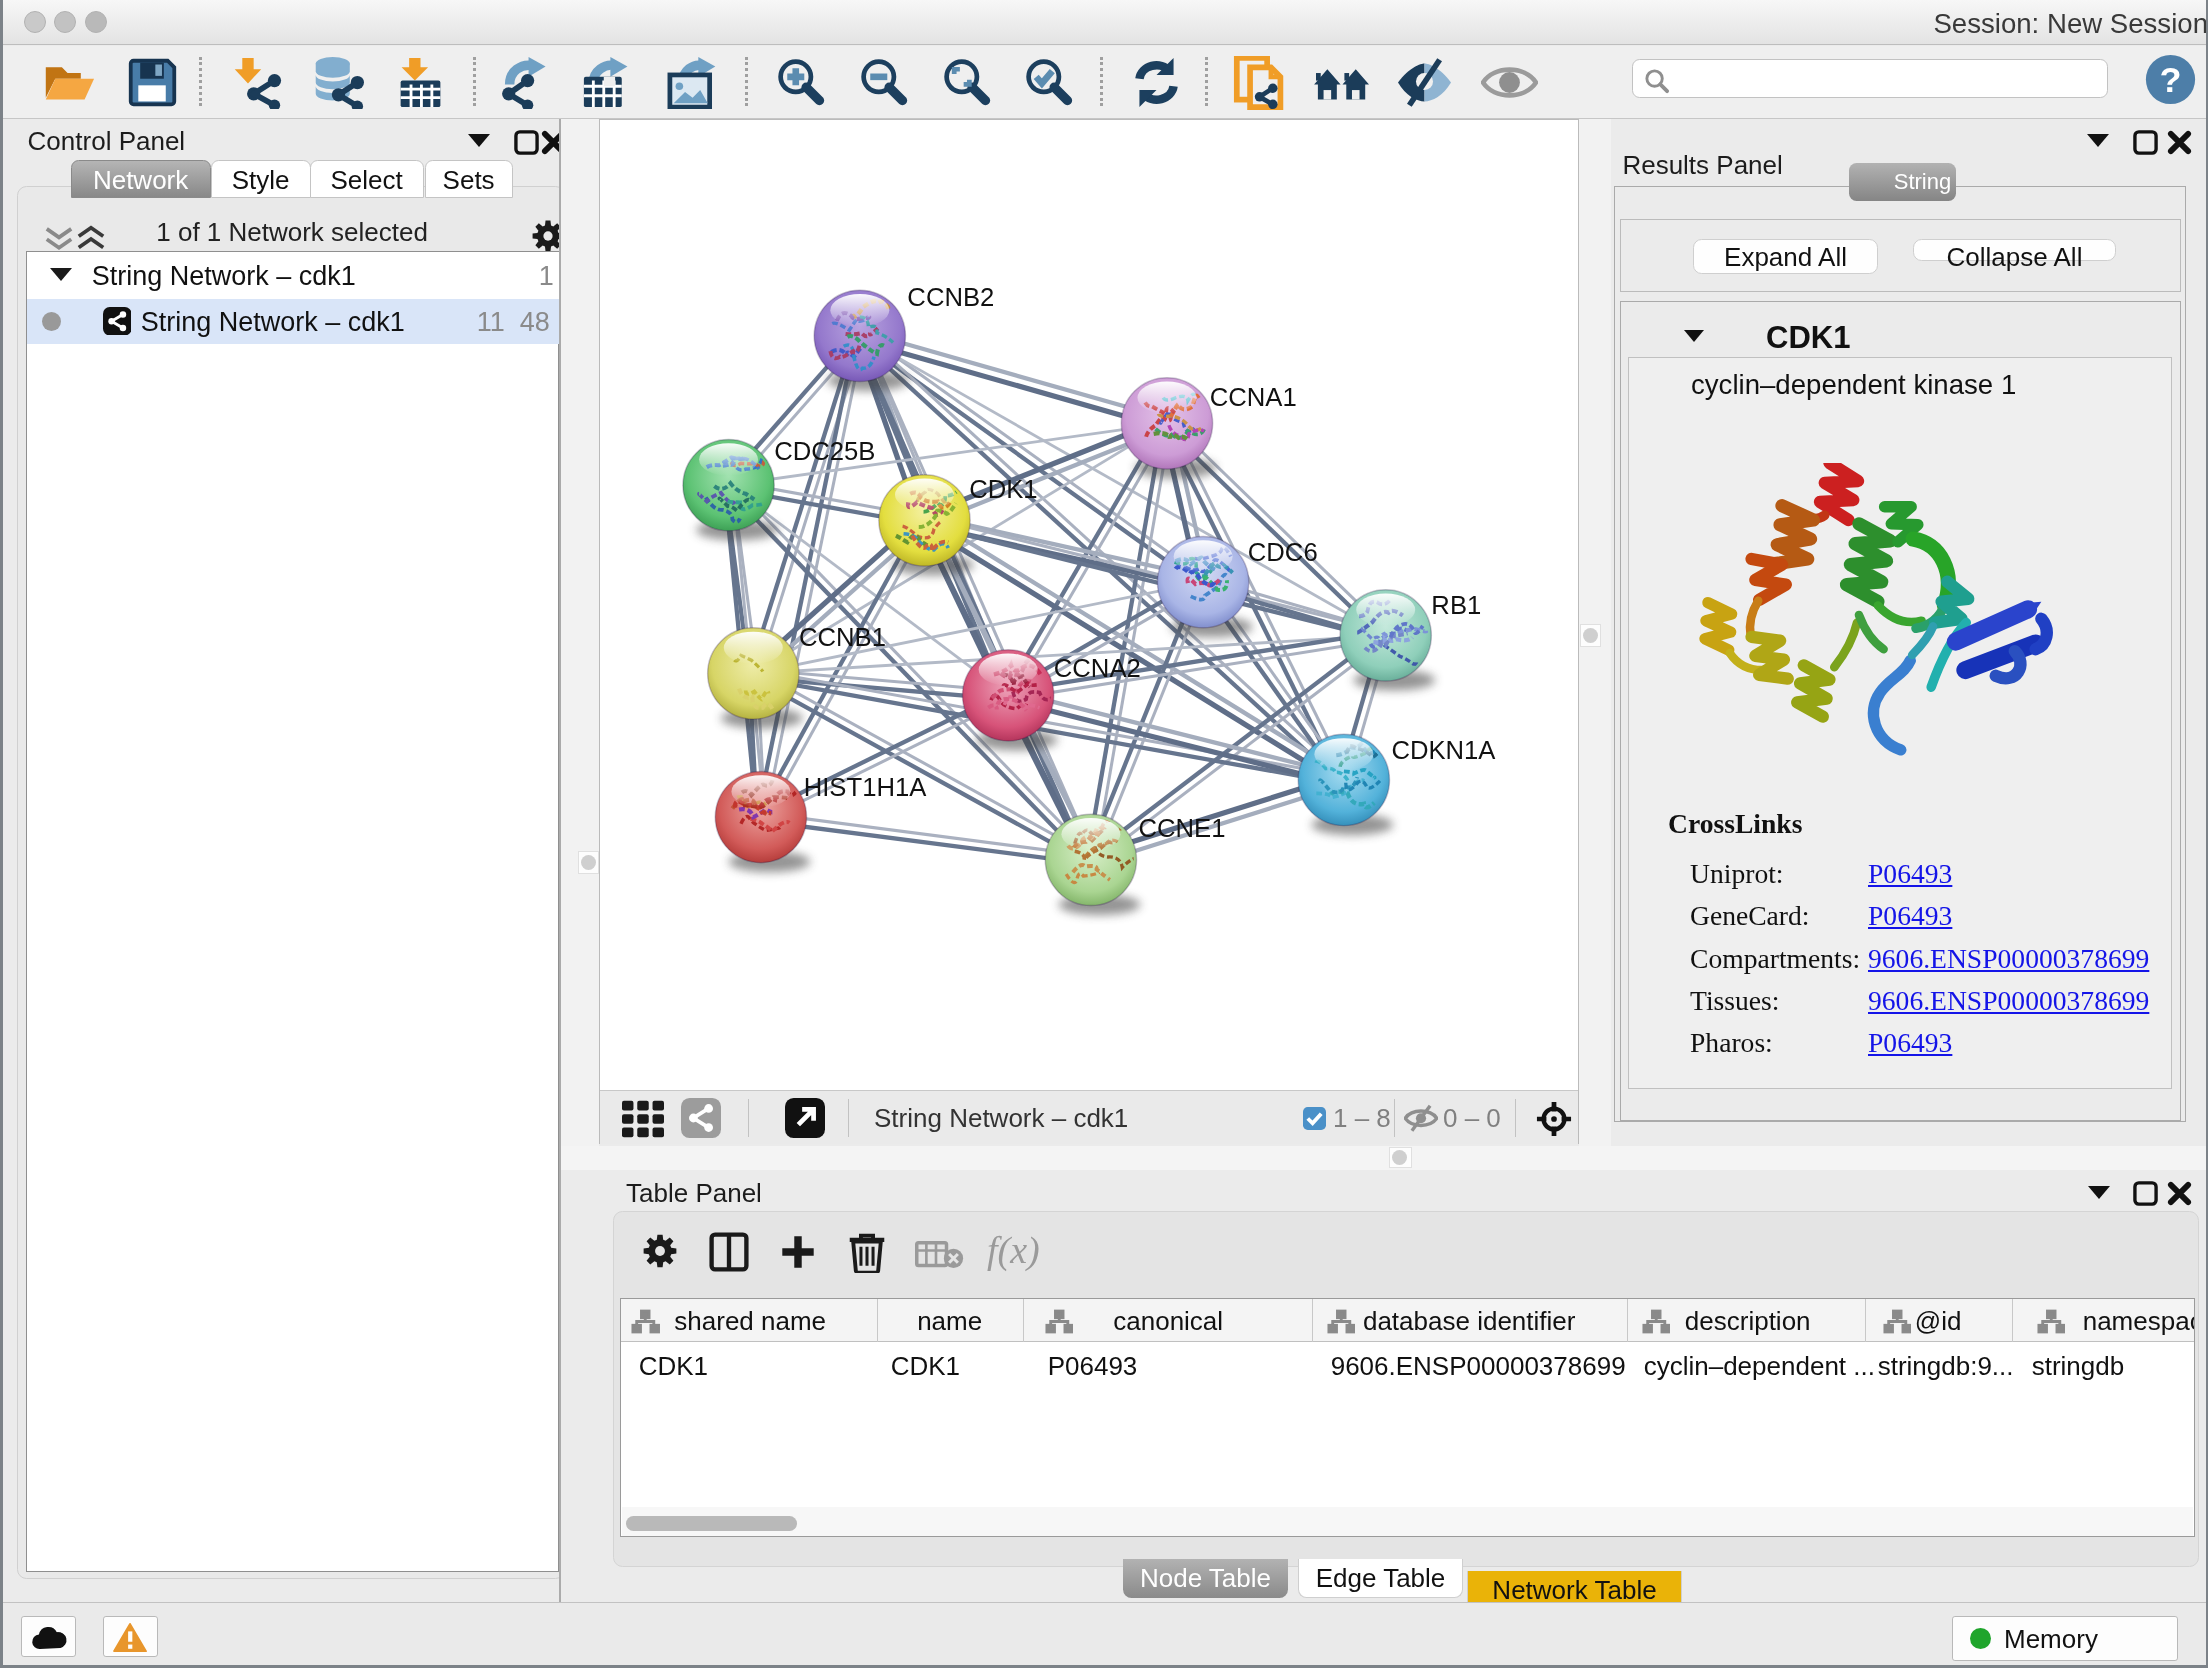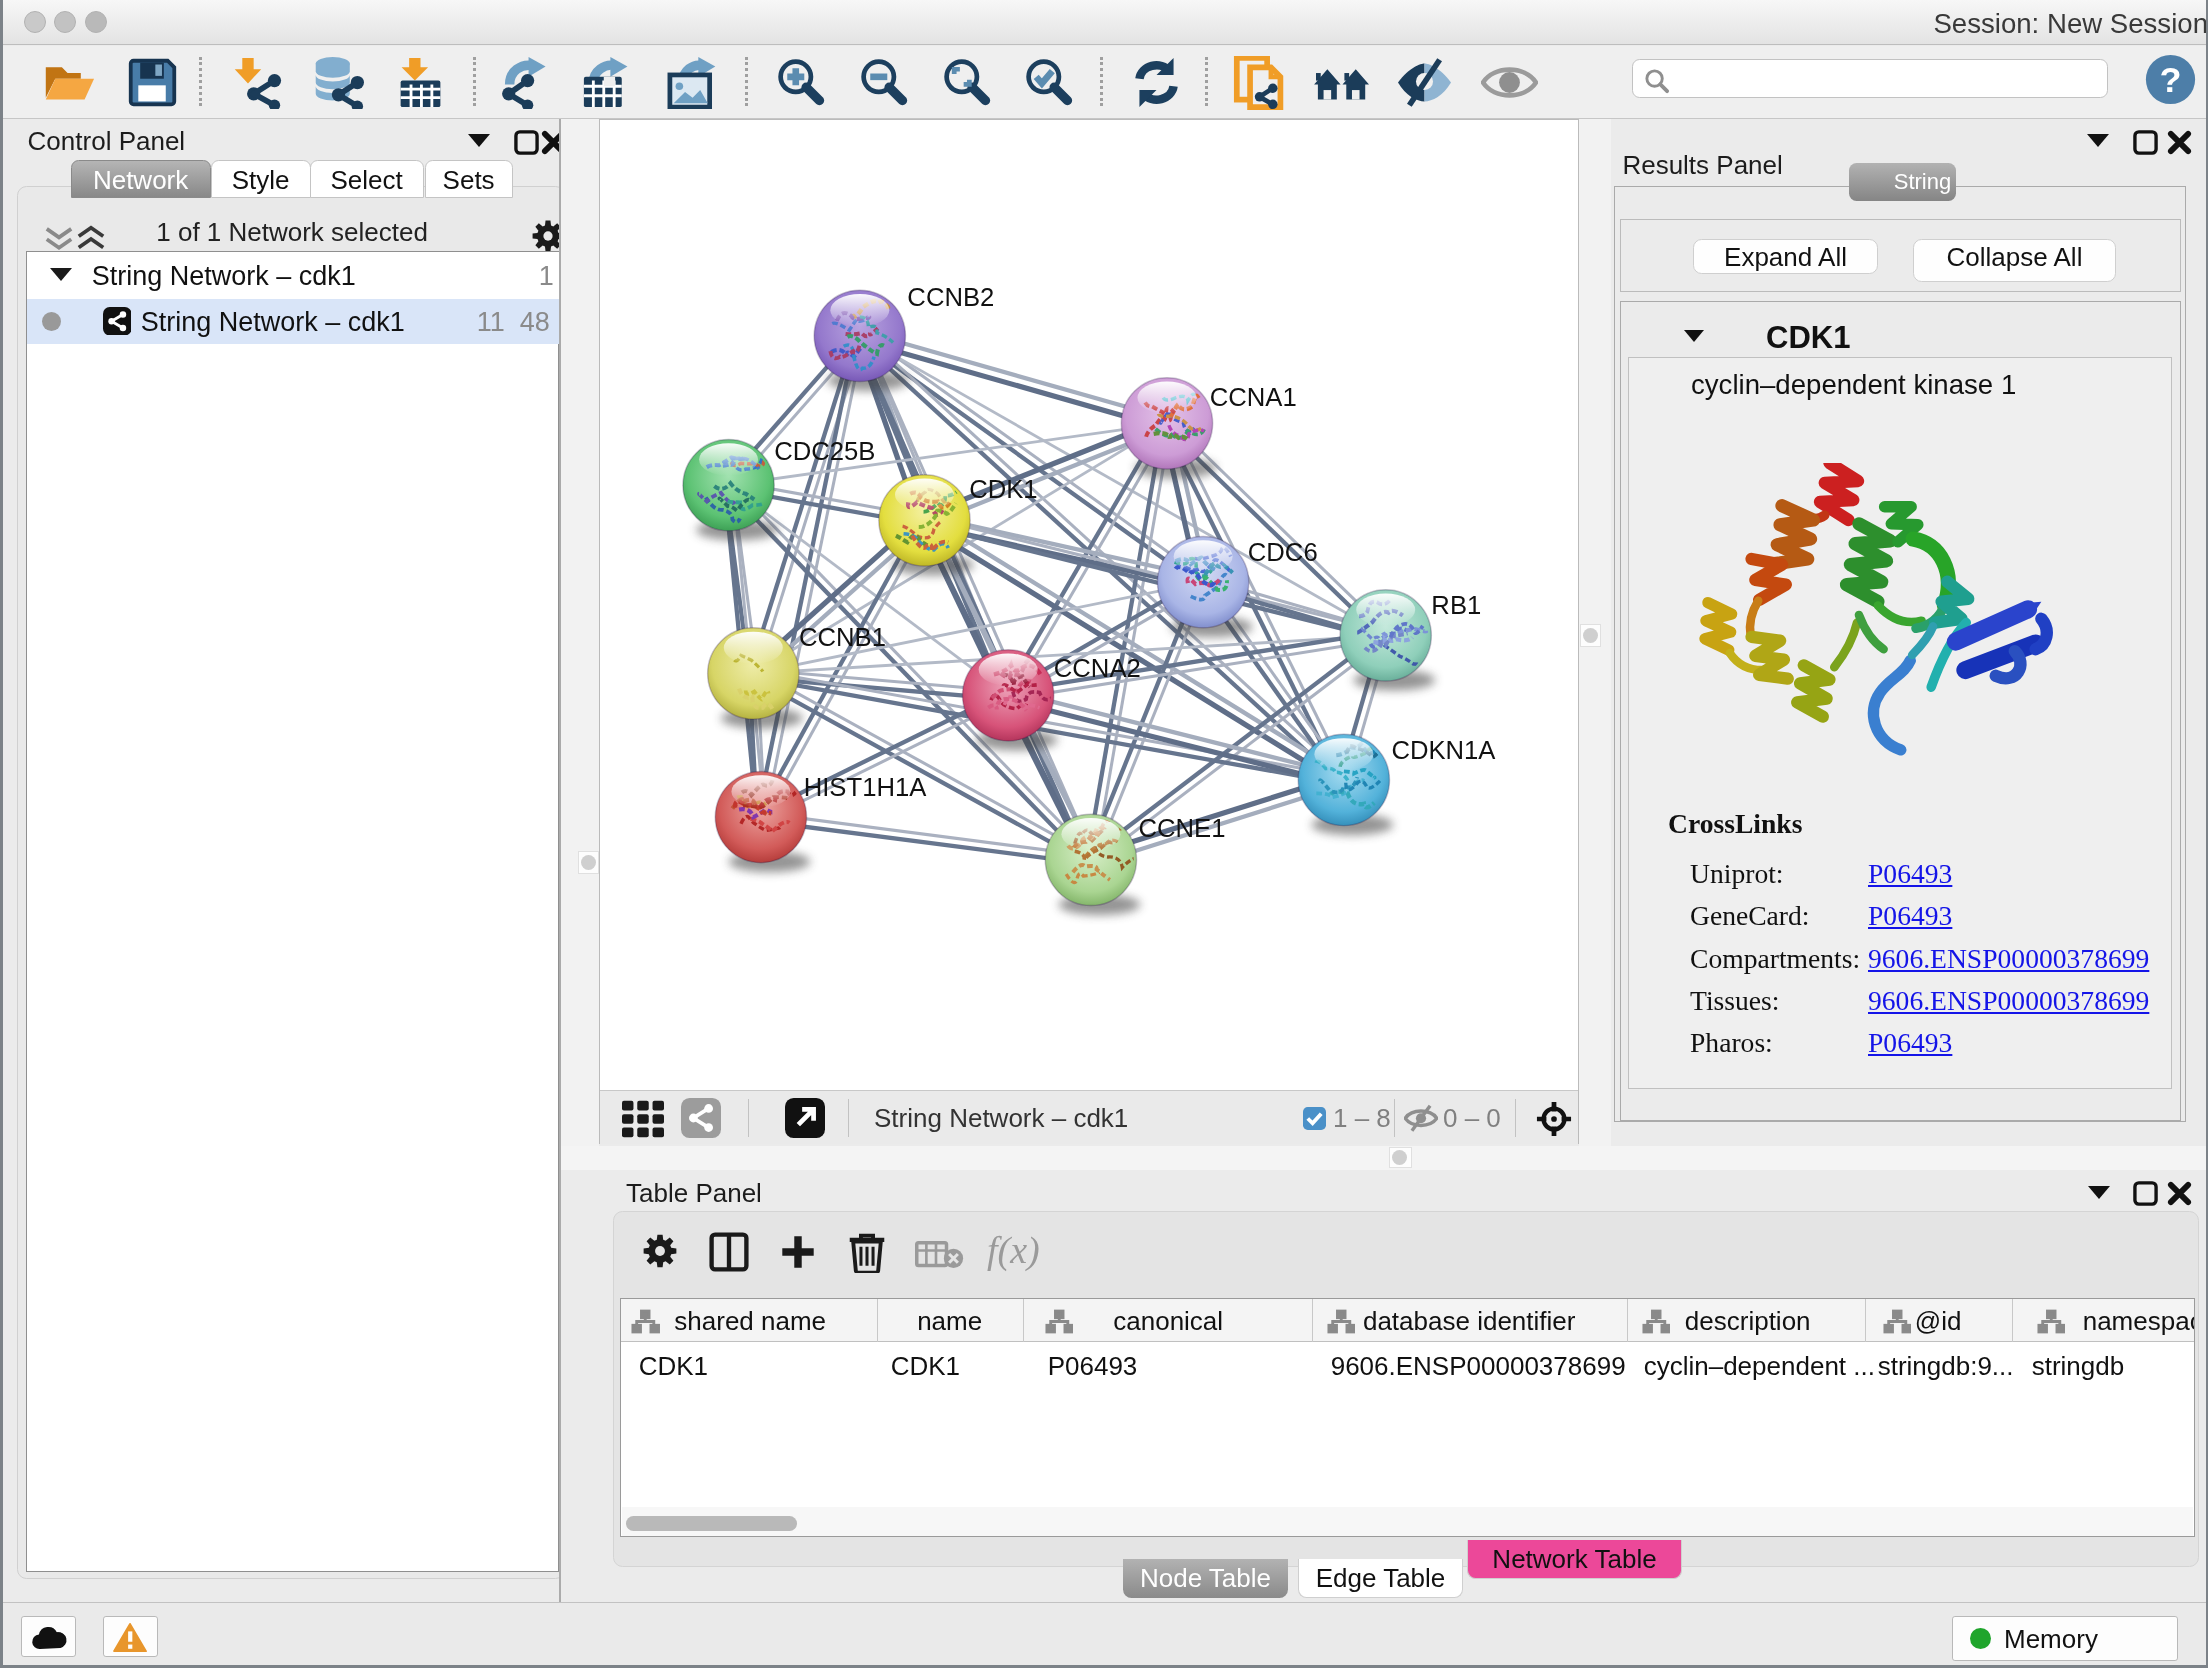--- a/index.html
+++ b/index.html
@@ -681,21 +681,21 @@
   </svg>
   <svg class="abs" style="left:556px; top:10.5px;" width="25" height="25" viewBox="0 0 26 26">
     <path d="M4 4 L22 22 M22 4 L4 22" stroke="#111" stroke-width="6" stroke-linecap="round"></path>
   </svg>
   <div class="abs" style="left:2.9px; top:67px; width:572px; height:936px; background:#ebebeb; border:1px solid #aaa;"></div>
   <div class="abs" style="left:238px; top:44px; width:107px; height:38px; border-radius:7.6px;
        background:linear-gradient(#b2b2b2,#858585); color:#fff; font-size:22px; text-align:center; line-height:38px;padding-left:40px;">String</div>
   <div class="abs" style="left:8.6px; top:100px; width:561px; height:73px; background:#ebebeb; border:1px solid #bbb;"></div>
   <div class="abs" style="left:82px; top:120px; width:185px; height:35px; background:#fefefe; border:1px solid #cfcfcf;
        border-radius:8.6px; font-size:26px; text-align:center; line-height:34px; color:#111;">Expand All</div>
-  <div class="abs" style="left:302px; top:120px; width:203px; height:43px; background:#fefefe; border:1px solid #cfcfcf;
+  <div class="abs" style="left:302px; top:120px; width:203px; height:22px; background:#fefefe; border:1px solid #cfcfcf;
        border-radius:8.6px; font-size:26px; text-align:center; line-height:34px; color:#111;">Collapse All</div>
   <div class="abs" style="left:8.6px; top:182px; width:561px; height:820px; background:#ebebeb; border:1px solid #aaa;"></div>
   <div class="abs tri-d" style="left:73px; top:211px; border-left-width:10.5px; border-right-width:10.5px; border-top-width:12.4px;"></div>
   <div class="abs" style="left:155px; top:201px; font-size:31px; font-weight:bold; color:#111;">CDK1</div>
   <div class="abs" style="left:17px; top:238px; width:544px; height:732px; background:#efefef; border:1px solid #c0c0c0;">
     <div class="abs" style="left:26px; top:11.4px; font-size:27.6px; color:#111;margin-left:36px;">cyclin–dependent kinase 1</div>
     <svg class="abs" style="left:53px; top:105px;" width="371" height="304" viewBox="0 0 390 320">
       <g fill="none" stroke-linecap="round">
         <path d="M155 0 L185 19 L150 21 L180 39 L145 41 L175 60 " stroke="#cc2020" stroke-width="13" stroke-linejoin="round"></path>
         <path d="M150 55 C140 62 132 58 124 52" stroke="#c23515" stroke-width="10"></path>
@@ -822,21 +822,21 @@
         <div class="abs" style="left:1411px; top:8.6px;">stringdb</div>
       </div>
       <div class="abs" style="left:1px; top:208px; width:1571px; height:28.5px; background:#f7f7f7;">
         <div class="abs" style="left:4.8px; top:8.6px; width:171px; height:15px; border-radius:7.6px; background:#b9b9b9;"></div>
       </div>
     </div>
   </div>
 
   <div class="abs" style="left:562px; top:389px; width:165px; height:39px; background:linear-gradient(#b2b2b2,#8a8a8a); border-radius:0 0 8.6px 8.6px; color:#fff; font-size:26px; text-align:center; line-height:39px;">Node Table</div>
   <div class="abs" style="left:737px; top:389px; width:165px; height:39px; background:#fff; border:1px solid #cfcfcf; border-top:none; border-radius:0 0 8.6px 8.6px; color:#111; font-size:26px; text-align:center; line-height:38px;">Edge Table</div>
-  <div class="abs" style="left:906px; top:370px; width:215px; height:39px; background:#ec4899; border:1px solid #cfcfcf; border-top:none; border-radius:0 0 8.6px 8.6px; color:#111; font-size:26px; text-align:center; line-height:38px;">Network Table</div>
+  <div class="abs" style="left:906px; top:401px; width:215px; height:39px; background:#eab308; border:1px solid #cfcfcf; border-top:none; border-radius:0 0 8.6px 8.6px; color:#111; font-size:26px; text-align:center; line-height:38px;">Network Table</div>
 </div>
 
 <div class="abs" id="bottombar">
   <div class="abs statusbtn" style="left:21px; top:13.3px; width:55px; height:41px;">
     <svg class="abs" style="left:7.6px; top:5.7px;" width="38" height="27.6" viewBox="0 0 34 24">
       <path d="M9 23 a6.5 6.5 0 0 1 -1 -13 a8.5 8.5 0 0 1 16 -2 a7 7 0 0 1 3 14 z" fill="#111"></path>
       <circle cx="25" cy="15" r="7" fill="#111"></circle>
     </svg>
   </div>
   <div class="abs statusbtn" style="left:103px; top:13.3px; width:55px; height:41px;">

